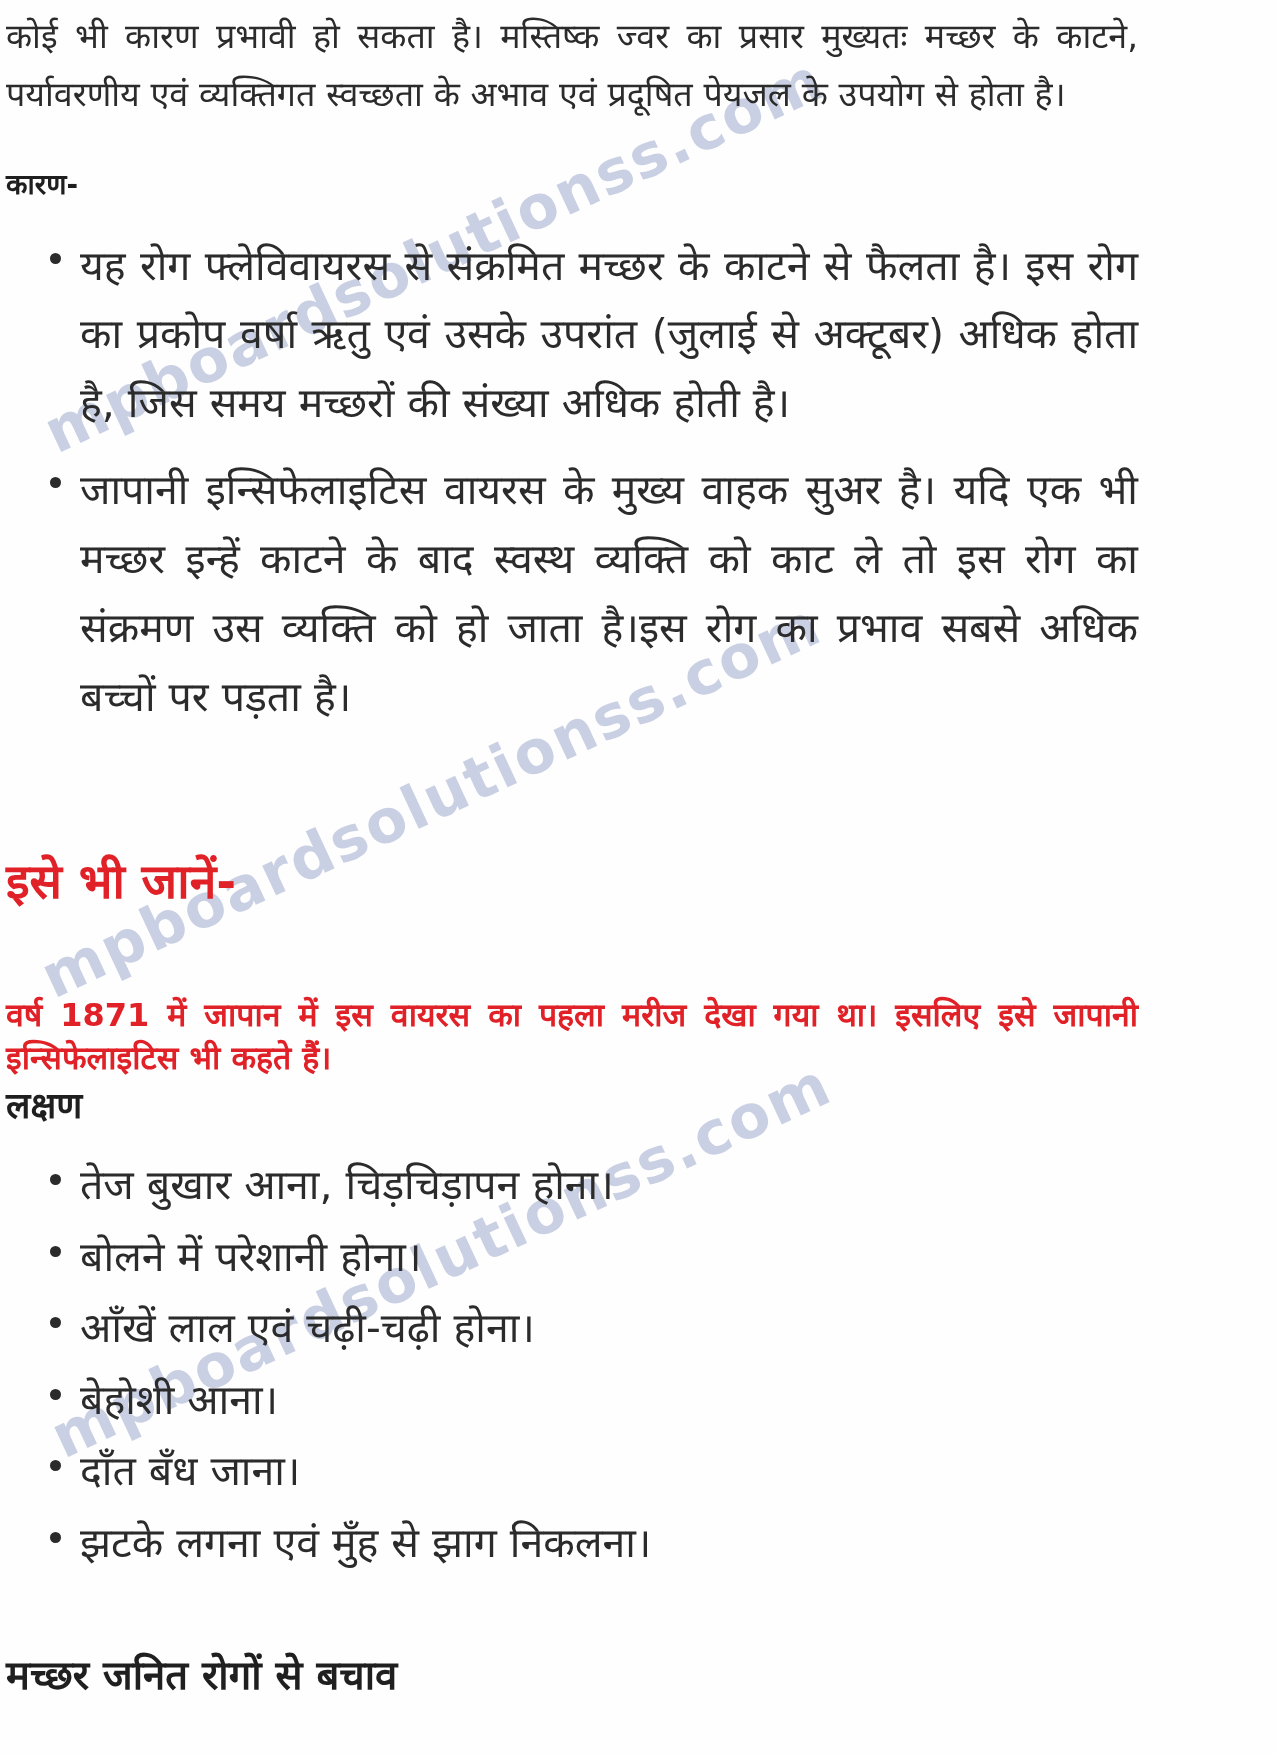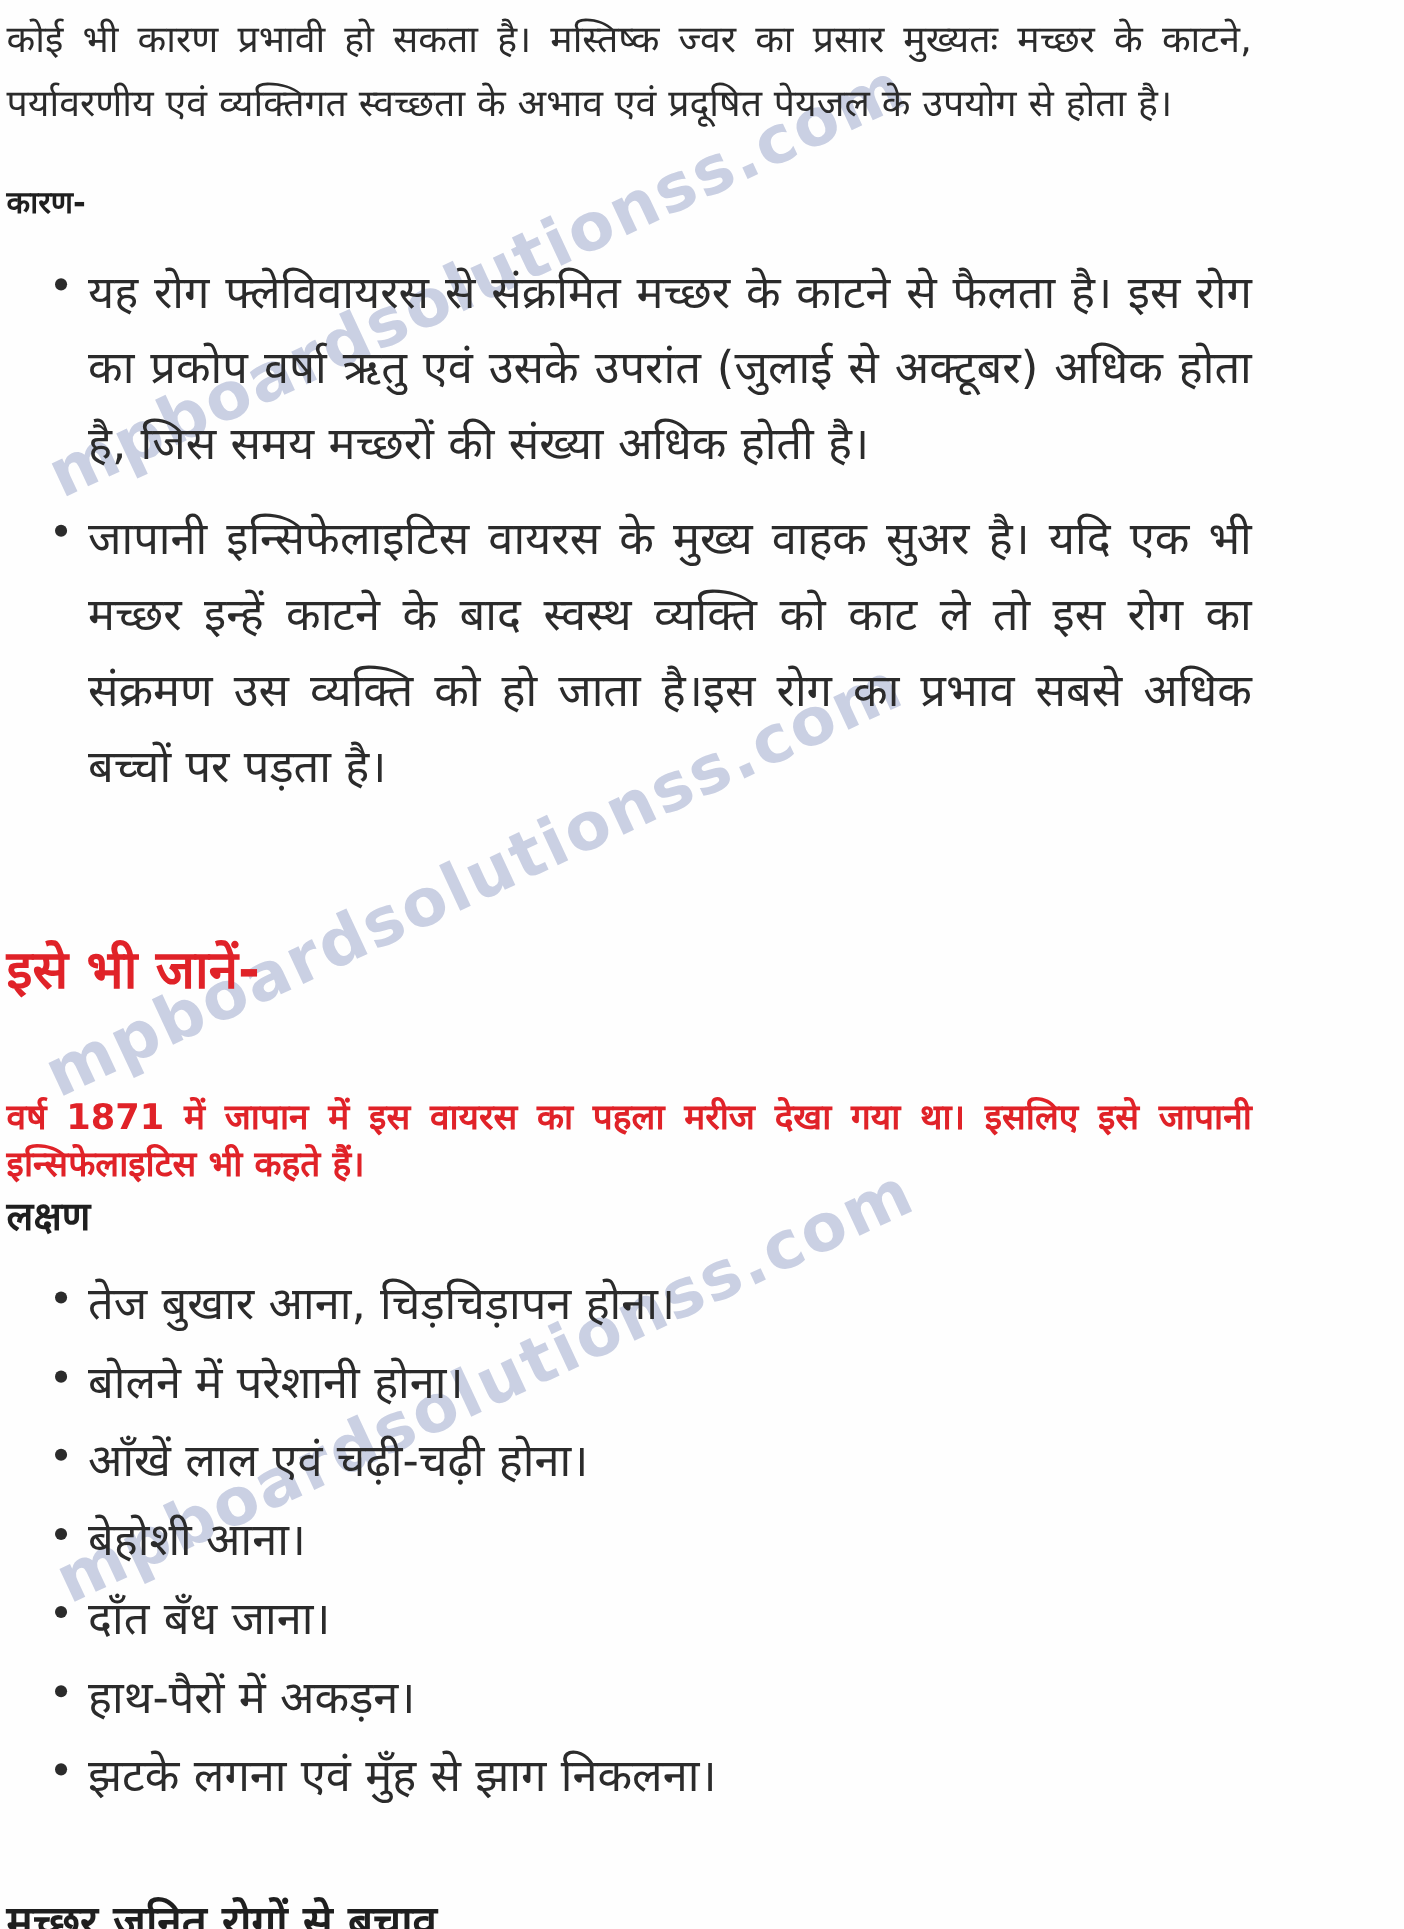--- a/index.html
+++ b/index.html
@@ -124,20 +124,19 @@
     <p class="red-para">वर्ष 1871 में जापान में इस वायरस का पहला मरीज देखा गया था। इसलिए इसे जापानी इन्सिफेलाइटिस भी कहते हैं।</p>
 
     <h2 class="h-symptoms">लक्षण</h2>
 
     <ul class="bullet-list symptoms-list">
       <li>तेज बुखार आना, चिड़चिड़ापन होना।</li>
       <li>बोलने में परेशानी होना।</li>
       <li> आँखें लाल एवं चढ़ी-चढ़ी होना।</li>
       <li>बेहोशी आना।</li>
       <li>दाँत बँध जाना।</li>
-      <li>हाथ-पैरों में अकड़न।</li>
       <li>झटके लगना एवं मुँह से झाग निकलना।</li>
     </ul>
 
     <h2 class="h-prevention">मच्छर जनित रोगों से बचाव</h2>
 
   </div>
 </div>
 
 </body></html>

